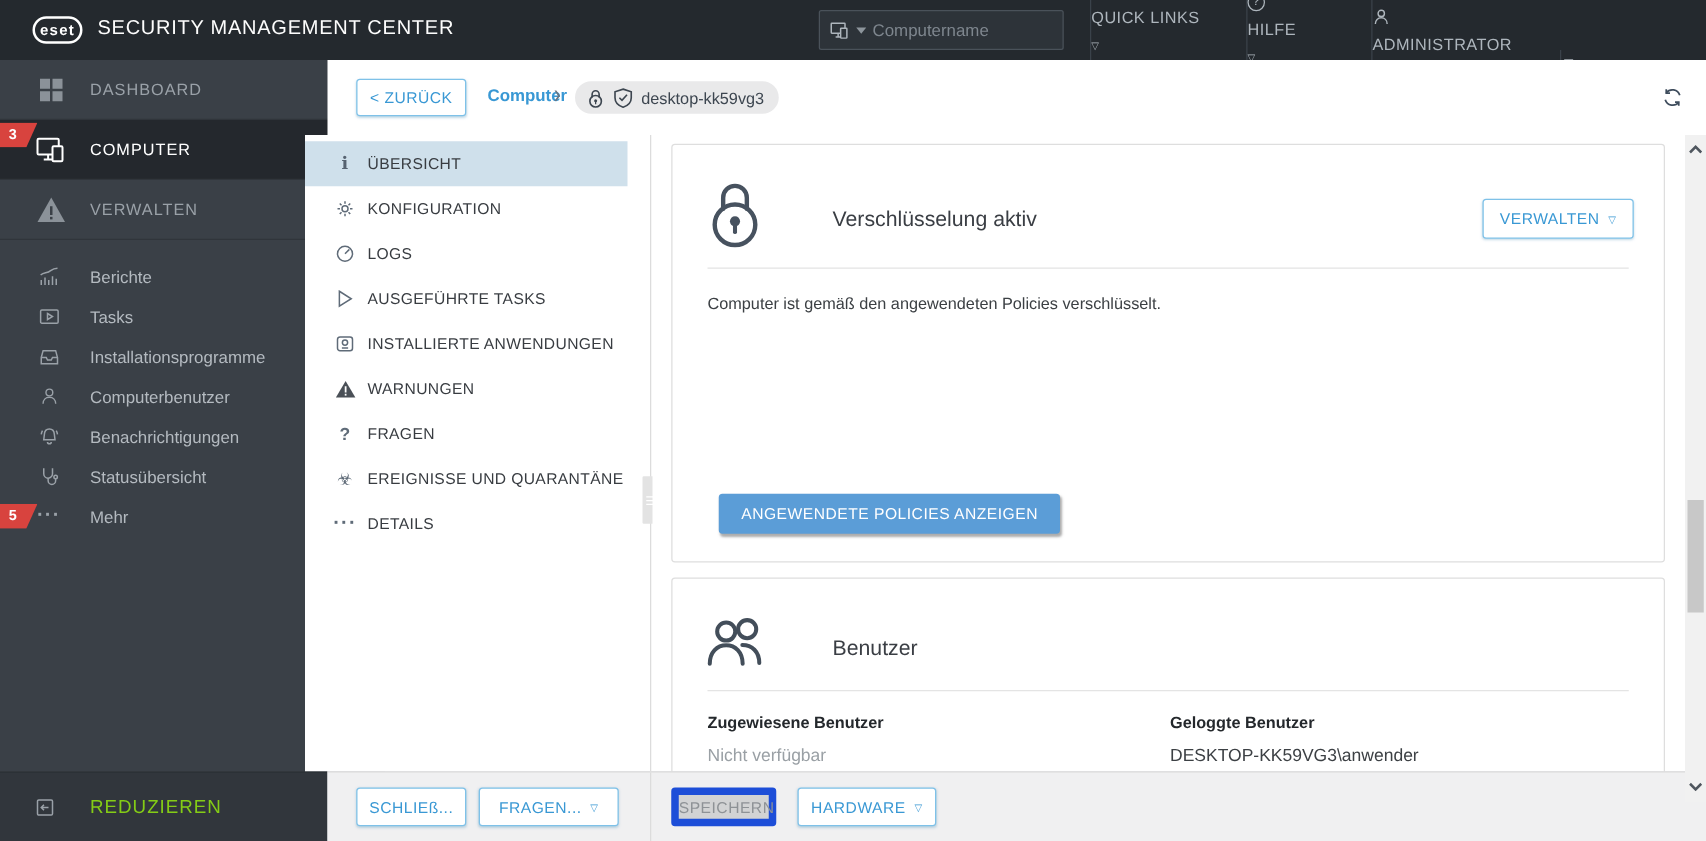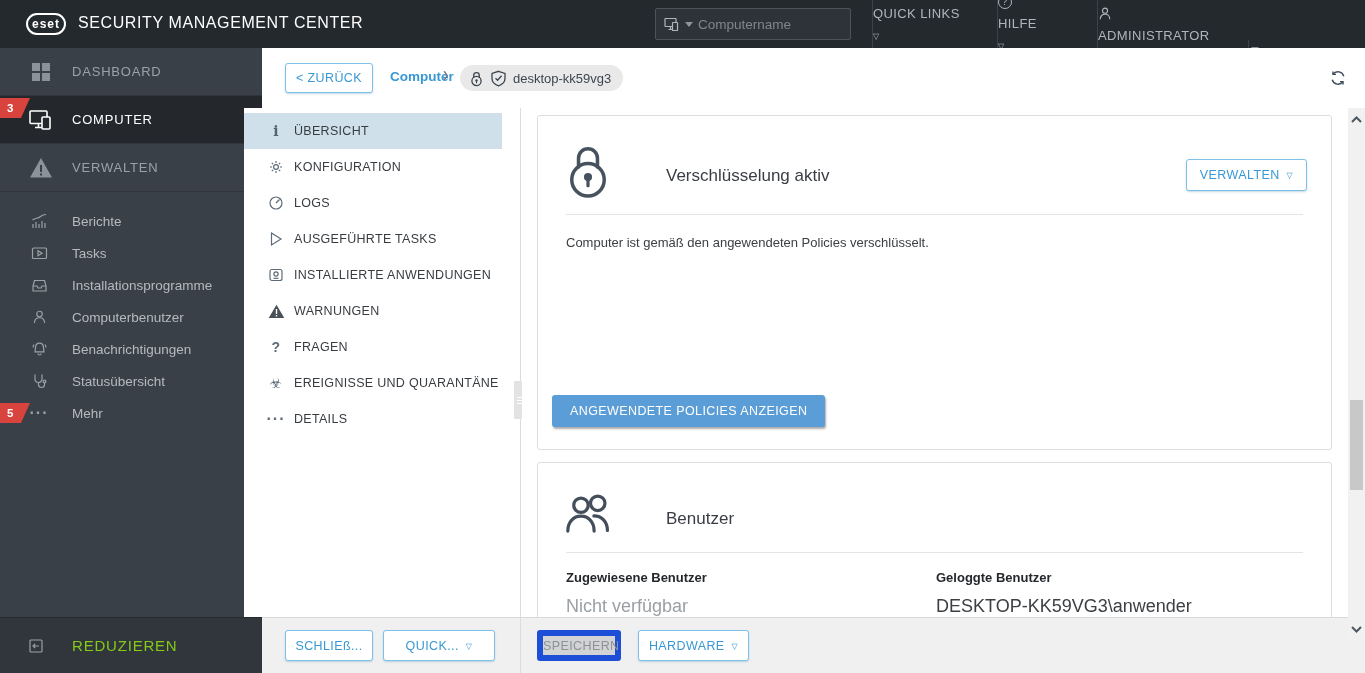--- a/index.html
+++ b/index.html
@@ -87,21 +87,21 @@
   
   .content { position:absolute; left:522px; top:108px; width:826px; height:509px; background:#fff; }
   .card { position:absolute; left:15px; width:795px; background:#fff;
     border:1px solid #dedede; border-radius:3px; }
   .card-title { position:absolute; left:88px; font-size:17px; color:#3a3e44;margin-left:40px; }
   .card-div { position:absolute; left:28px; right:28px; height:1px; background:#e4e4e4; }
   .btn-primary { position:absolute; background:#5b9dd7; color:#fff; border:none; border-radius:3px;
     font-size:12.5px; letter-spacing:0.4px; font-family:"Liberation Sans",sans-serif;
     padding:0 18px; height:32px; box-shadow:1px 2px 2px rgba(90,90,90,0.5); cursor:pointer; }
   .coltitle { font-size:13px; font-weight:bold; color:#24282c; }
-  .colval { font-size:18px; color:#3c4044; }
+  .colval { font-size:14px; color:#3c4044; }
 
   
   .footer { position:absolute; left:262px; top:617px; width:1103px; height:56px;
     background:#f0f0f1; border-top:1px solid #d9d9d9; }
   .btn-disabled { position:absolute; background:#d2d3d4; border:6px solid #1d4ed8; border-radius:3px;
     color:#8e9296; font-size:12.5px; letter-spacing:0.4px; font-family:"Liberation Sans",sans-serif;
     cursor:default; }
   .foot-div { position:absolute; left:258px; top:0; width:1px; height:55px; background:#dcdcdc; }
 
   
@@ -404,21 +404,21 @@
         <rect x="15.8" y="27" width="2.4" height="6" rx="1" fill="#47525f" stroke="none"></rect>
       </svg>
     </span>
     <span class="card-title" style="top:50px;">Verschlüsselung aktiv</span>
     <button class="btn-outline" style="position:absolute; right:24px; top:43px; width:121px; height:32px;">
       <span>VERWALTEN</span>
       <span class="caret-blue"></span>
     </button>
     <div class="card-div" style="top:98px;"></div>
     <div style="position:absolute; left:28px; top:119px; font-size:13px; color:#3c4044;">Computer ist gemäß den angewendeten Policies verschlüsselt.</div>
-    <button class="btn-primary" style="left:14px; top:279px;">ANGEWENDETE POLICIES ANZEIGEN</button>
+    <button class="btn-primary" style="left:37px; top:279px;">ANGEWENDETE POLICIES ANZEIGEN</button>
   </div>
 
   <div class="card" style="top:354px; height:210px;">
     <span style="position:absolute; left:26px; top:30px;">
       <svg width="52" height="40" viewBox="0 0 40 31" stroke="#434e5a" fill="none" stroke-width="2.5" stroke-linecap="round">
         <circle cx="26" cy="8" r="5.6"></circle>
         <path d="M23 17.8 c6 0 10.5 4.2 10.5 11.2"></path>
         <circle cx="13" cy="9.5" r="5.6" fill="#fff"></circle>
         <path d="M2.8 29.5 c0-7.3 4.6-11.5 10.2-11.5 s10.2 4.2 10.2 11.5" fill="#fff"></path>
       </svg>
@@ -428,21 +428,21 @@
     <div class="coltitle" style="position:absolute; left:28px; top:107px;">Zugewiesene Benutzer</div>
     <div class="colval" style="position:absolute; left:28px; top:133px; color:#9aa0a5;">Nicht verfügbar</div>
     <div class="coltitle" style="position:absolute; left:398px; top:107px;">Geloggte Benutzer</div>
     <div class="colval" style="position:absolute; left:398px; top:133px;">DESKTOP-KK59VG3\anwender</div>
   </div>
 </div>
 
 <div class="footer">
   <button class="btn-outline" style="position:absolute; left:23px; top:12px; width:88px; height:31px;">SCHLIEß...</button>
   <button class="btn-outline" style="position:absolute; left:121px; top:12px; width:112px; height:31px;">
-    <span>QUICK...</span>
+    <span>FRAGEN...</span>
     <span class="caret-blue"></span>
   </button>
   <div class="foot-div"></div>
   <button class="btn-disabled" style="left:275px; top:12px; width:84px; height:31px;">SPEICHERN</button>
   <button class="btn-outline" style="position:absolute; left:376px; top:12px; width:111px; height:31px;">
     <span>HARDWARE</span>
     <span class="caret-blue"></span>
   </button>
 </div>
 

